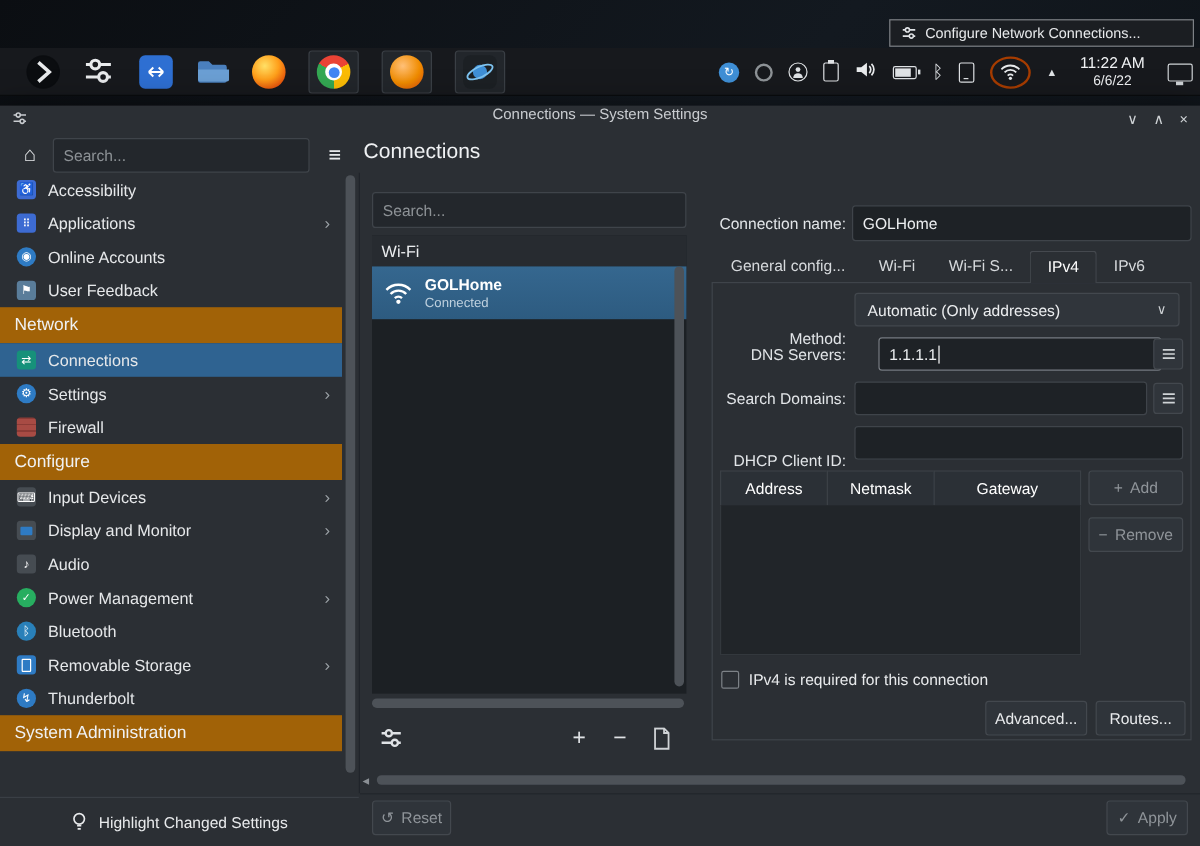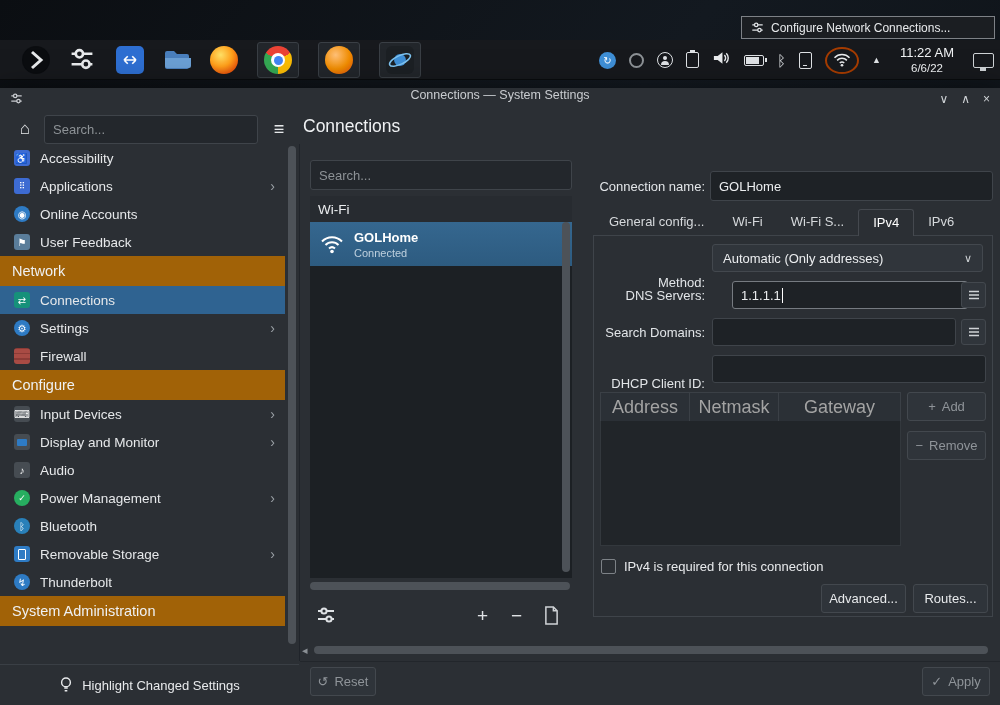--- a/index.html
+++ b/index.html
@@ -130,21 +130,21 @@
   .combo { position:absolute; left:712px; top:156px; width:271px; height:28px; background:#30353b;
     border:1px solid #43484e; border-radius:3px; display:flex; align-items:center;
     padding:0 10px; font-size:13px; color:#eceef0; }
   .combo .dd { margin-left:auto; font-size:11px; color:#cfd3d6; }
   .side-btn { position:absolute; width:25px; height:26px; background:#30353b; border:1px solid #43484e;
     border-radius:3px; display:flex; align-items:center; justify-content:center; }
   .btn { position:absolute; display:flex; align-items:center; justify-content:center; gap:6px;
     background:#2f343a; border:1px solid #43484e; border-radius:3px; color:#e8eaec; font-size:13px; }
   .btn.dim { color:#8f9499; }
   .thead { position:absolute; left:600px; top:304px; width:301px; height:30px; display:flex; }
-  .thead .cell { border:1px solid #3b4046; background:#2b3036; color:#a3a3a3; font-size:18px;
+  .thead .cell { border:1px solid #3b4046; background:#2b3036; color:#ffffff; font-size:13px;
     display:flex; align-items:center; justify-content:center; margin-left:-1px; }
   .thead .cell:first-child { margin-left:0; }
   .tbody { position:absolute; left:600px; top:333px; width:301px; height:125px;
     background:#212529; border:1px solid #33383d; border-top:none; }
   .checkbox { position:absolute; left:601px; top:471px; width:15px; height:15px;
     border:1px solid #7d8287; border-radius:2px; background:transparent; }
   .cb-label { position:absolute; left:624px; top:471px; font-size:13px; color:#e8eaec; line-height:15px; }
   .footer-sep { position:absolute; left:300px; top:573px; width:700px; height:1px; background:#22262b; }
   .hscroll-arrow { position:absolute; left:302px; top:556px; color:#8b9095; font-size:11px; }
 </style>

